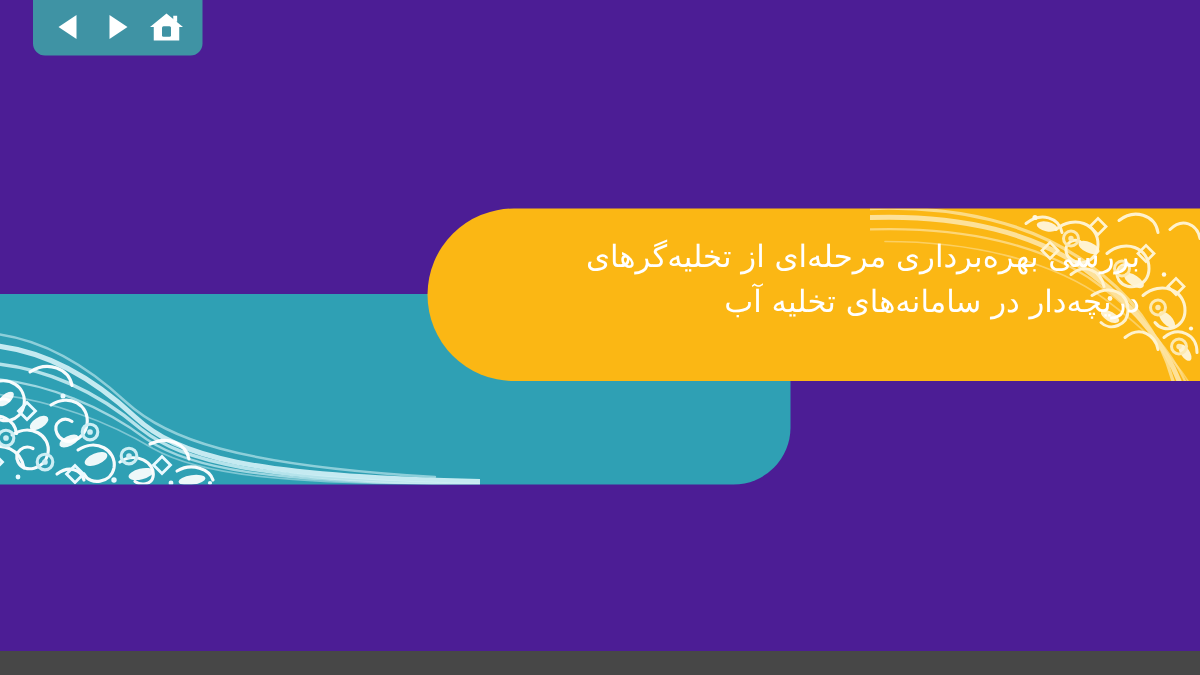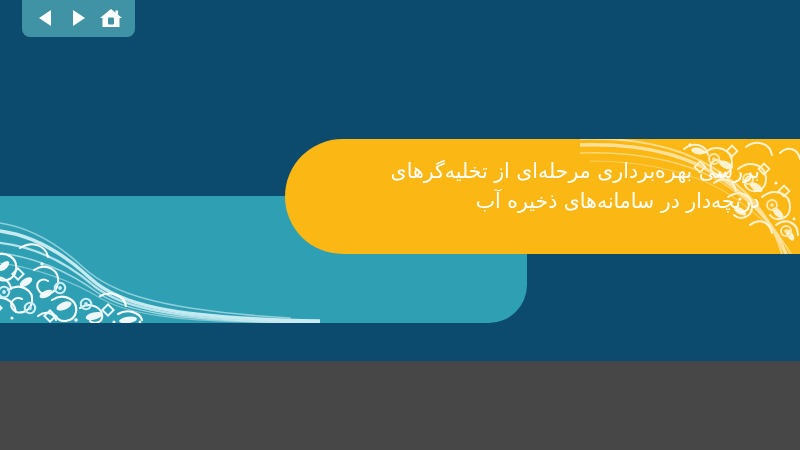--- a/index.html
+++ b/index.html
@@ -6,22 +6,22 @@
 
   html, body {
     width:800px; height:450px;
     overflow:hidden;
     background:#474747;
     font-family:"DejaVu Sans", sans-serif;
   }
 
   #slide {
     position:relative;
-    width:800px; height:361px;
-    background:#0c4a6e;
+    width:800px; height:434px;
+    background:#4c1d95;
     overflow:hidden;
   }
 
   
   #navbar {
     position:absolute;
     left:22px; top:0;
     width:113px; height:37px;
     background:#3f93a4;
     border-radius:0 0 8px 8px;
@@ -247,16 +247,16 @@
         <circle cx="160" cy="60" r="1.6"></circle>
         <circle cx="196" cy="44" r="1.5"></circle>
         <circle cx="214" cy="80" r="1.4"></circle>
         <circle cx="138" cy="36" r="1.5"></circle>
       </g>
     </svg>
   </div>
 
   <div id="title-block">
     <span class="tline">بررسی بهره‌برداری مرحله‌ای از تخلیه‌گرهای</span>
-    <span class="tline">دریچه‌دار در سامانه‌های ذخیره آب</span>
+    <span class="tline">دریچه‌دار در سامانه‌های تخلیه آب</span>
   </div>
 
 </div>
 
 </body></html>

